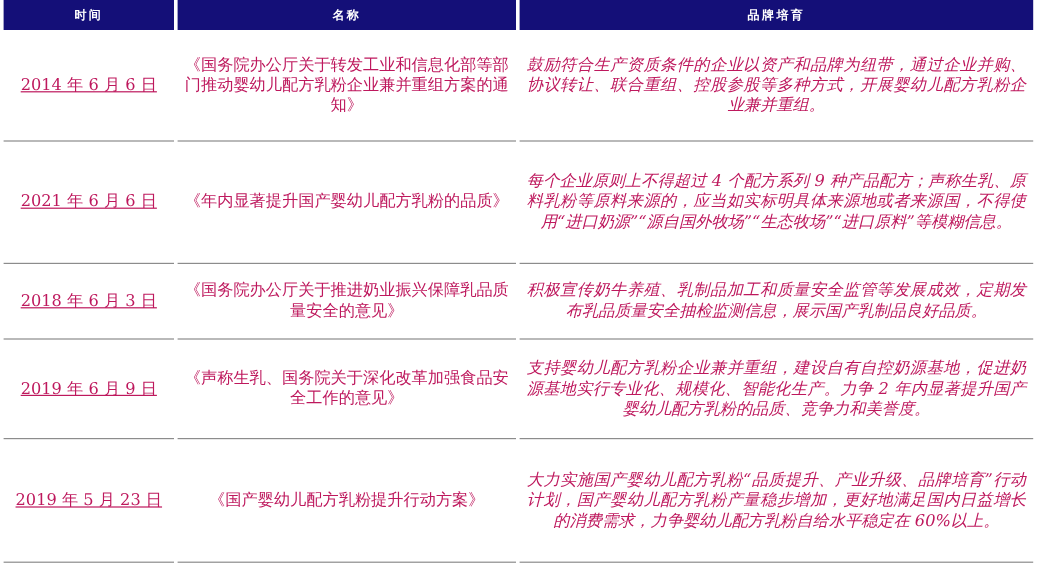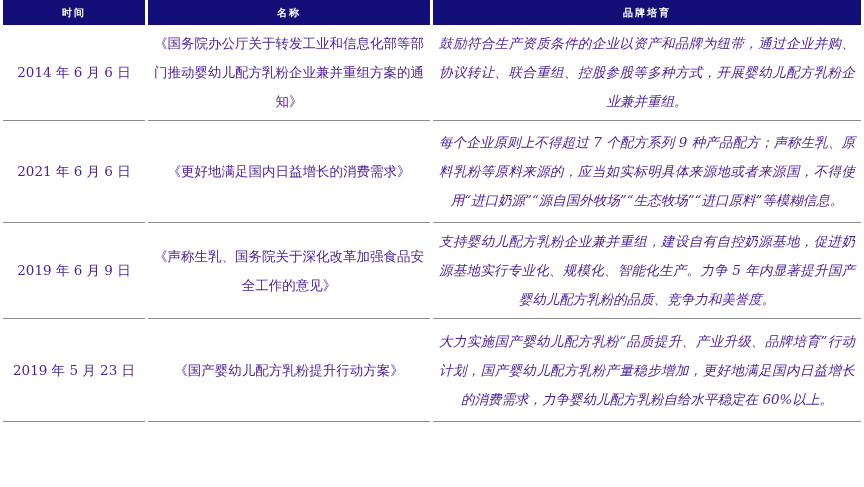--- a/index.html
+++ b/index.html
@@ -20,24 +20,24 @@
   }
   col.c-time{width:142px;}
   col.c-name{width:282px;}
   col.c-content{width:428px;}
   thead td{
     background:#140F78;color:#ffffff;font-weight:bold;
     font-size:10px;height:23px;text-align:center;vertical-align:middle;
     letter-spacing:2px;
   }
   tbody td{
-    font-size:13.5px;line-height:29px;vertical-align:middle;
-    border-bottom:1px solid #8c8c8c;color:#4c1d95;
+    font-size:13.5px;line-height:17px;vertical-align:middle;
+    border-bottom:1px solid #8c8c8c;color:#be185d;
   }
-  td.time{text-align:center;white-space:nowrap;}
+  td.time{text-align:center;white-space:nowrap;text-decoration:underline;}
   td.name{text-align:center;padding:4px 6px;}
   td.content{
     text-align:justify;text-align-last:center;text-justify:inter-character;
     padding:4px 6px;
     font-style:italic;
   }
   tr.r1 td{height:84px;}
   tr.r2 td{height:93px;}
   tr.r3 td{height:54px;}
   tr.r4 td{height:74px;}
@@ -63,27 +63,32 @@
       </tr>
     </thead>
     <tbody>
       <tr class="r1">
         <td class="time">2014 年 6 月 6 日</td>
         <td class="name">《国务院办公厅关于转发工业和信息化部等部门推动婴幼儿配方乳粉企业兼并重组方案的通知》</td>
         <td class="content">鼓励符合生产资质条件的企业以资产和品牌为纽带，通过企业并购、协议转让、联合重组、控股参股等多种方式，开展婴幼儿配方乳粉企业兼并重组。</td>
       </tr>
       <tr class="r2">
         <td class="time">2021 年 6 月 6 日</td>
-        <td class="name">《更好地满足国内日益增长的消费需求》</td>
-        <td class="content">每个企业原则上不得超过 7 个配方系列 9 种产品配方；声称生乳、原料乳粉等原料来源的，应当如实标明具体来源地或者来源国，不得使用“进口奶源”“源自国外牧场”“生态牧场”“进口原料”等模糊信息。</td>
+        <td class="name">《年内显著提升国产婴幼儿配方乳粉的品质》</td>
+        <td class="content">每个企业原则上不得超过 4 个配方系列 9 种产品配方；声称生乳、原料乳粉等原料来源的，应当如实标明具体来源地或者来源国，不得使用“进口奶源”“源自国外牧场”“生态牧场”“进口原料”等模糊信息。</td>
+      </tr>
+      <tr class="r3">
+        <td class="time">2018 年 6 月 3 日</td>
+        <td class="name">《国务院办公厅关于推进奶业振兴保障乳品质量安全的意见》</td>
+        <td class="content">积极宣传奶牛养殖、乳制品加工和质量安全监管等发展成效，定期发布乳品质量安全抽检监测信息，展示国产乳制品良好品质。</td>
       </tr>
       <tr class="r4">
         <td class="time">2019 年 6 月 9 日</td>
         <td class="name">《声称生乳、国务院关于深化改革加强食品安全工作的意见》</td>
-        <td class="content">支持婴幼儿配方乳粉企业兼并重组，建设自有自控奶源基地，促进奶源基地实行专业化、规模化、智能化生产。力争 5 年内显著提升国产婴幼儿配方乳粉的品质、竞争力和美誉度。</td>
+        <td class="content">支持婴幼儿配方乳粉企业兼并重组，建设自有自控奶源基地，促进奶源基地实行专业化、规模化、智能化生产。力争 2 年内显著提升国产婴幼儿配方乳粉的品质、竞争力和美誉度。</td>
       </tr>
       <tr class="r5">
         <td class="time">2019 年 5 月 23 日</td>
         <td class="name">《国产婴幼儿配方乳粉提升行动方案》</td>
         <td class="content">大力实施国产婴幼儿配方乳粉“品质提升、产业升级、品牌培育”行动计划，国产婴幼儿配方乳粉产量稳步增加，更好地满足国内日益增长的消费需求，力争婴幼儿配方乳粉自给水平稳定在 60%以上。</td>
       </tr>
     </tbody>
   </table>
 
 </div>

